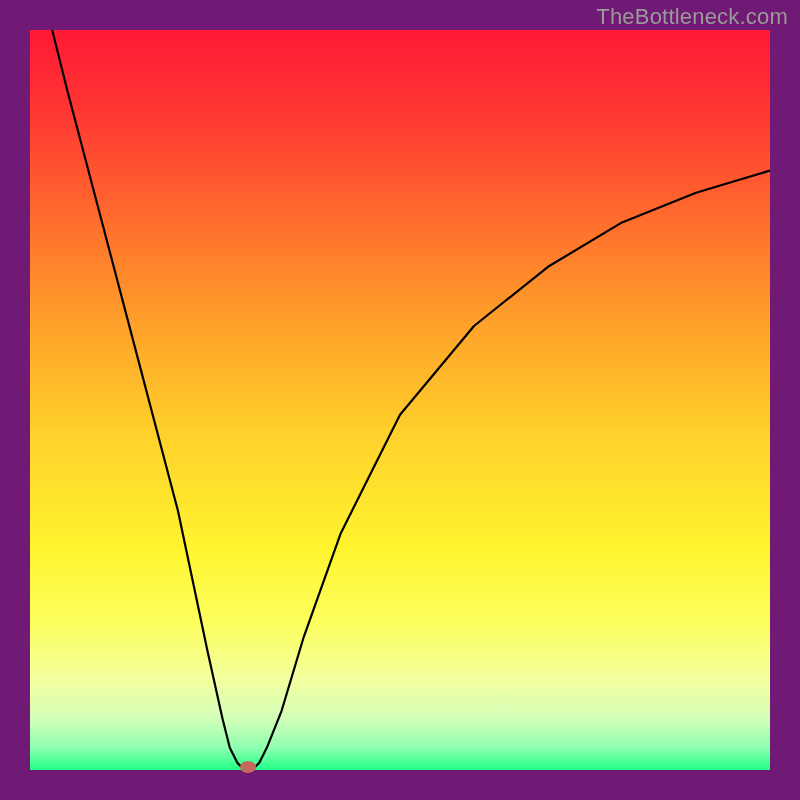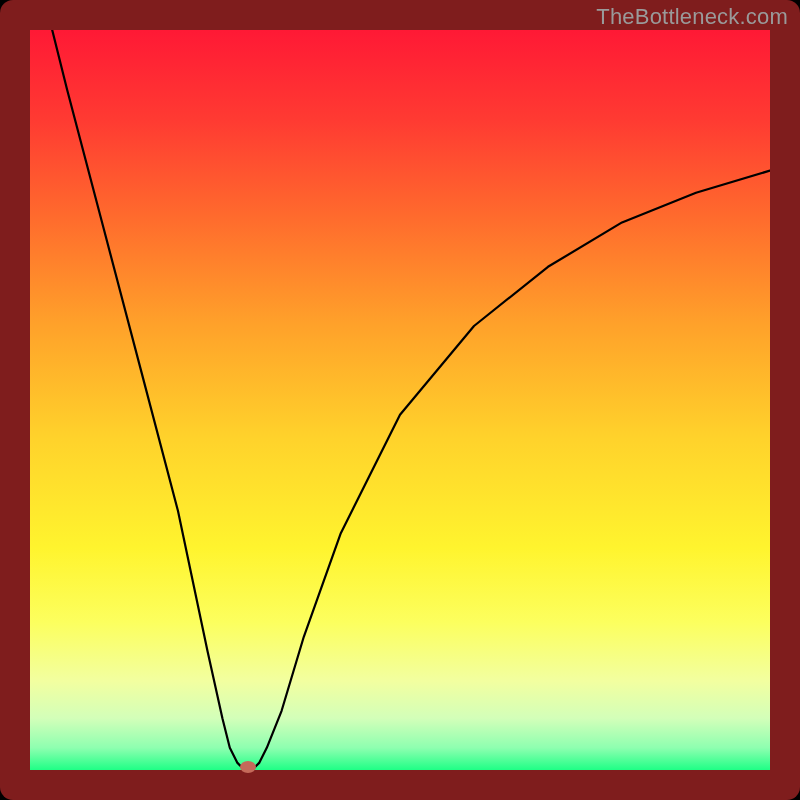--- a/index.html
+++ b/index.html
@@ -10,22 +10,21 @@
     background: #000;
     font-family: Arial, Helvetica, sans-serif;
     overflow: hidden;
   }
   .frame {
     position: absolute;
     top: 0;
     left: 0;
     width: 800px;
     height: 800px;
-    background: #7f1d1d;
-    border-radius: 13px;
+    background: #701a75;
   }
   .plot {
     position: absolute;
     top: 30px;
     left: 30px;
     width: 740px;
     height: 740px;
     background: linear-gradient(to bottom,
       #ff1935 0%,
       #ff3a32 12%,

